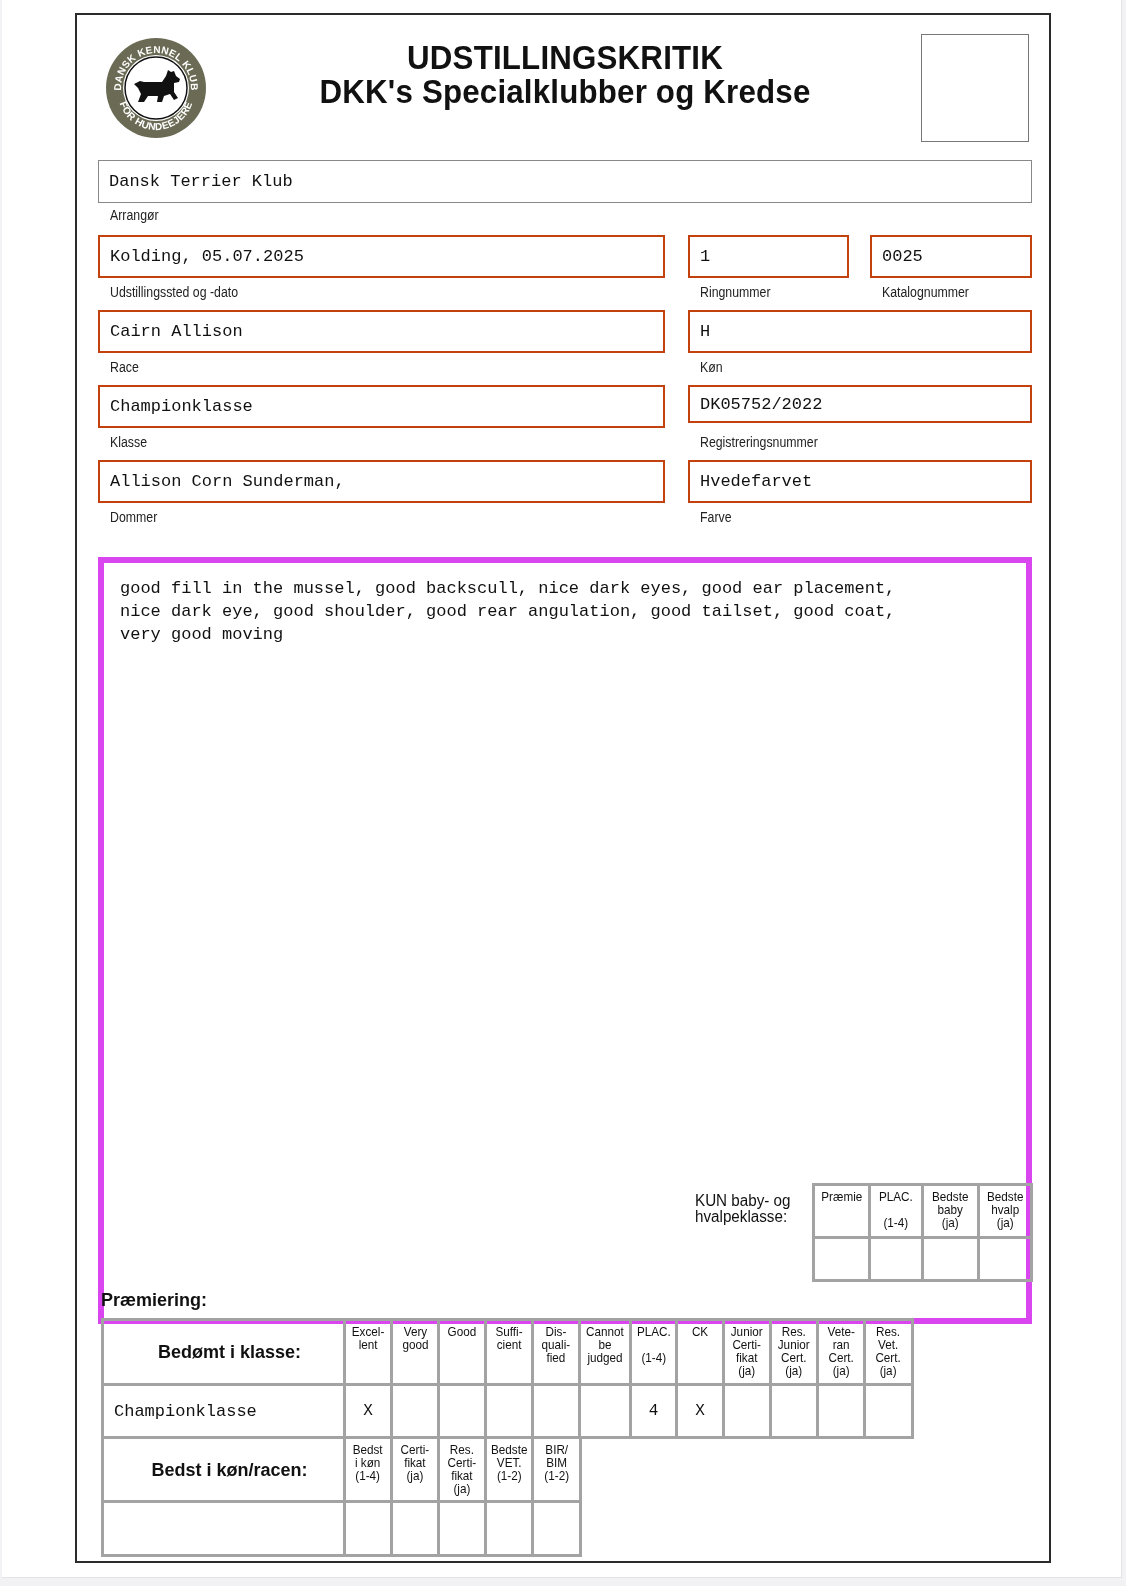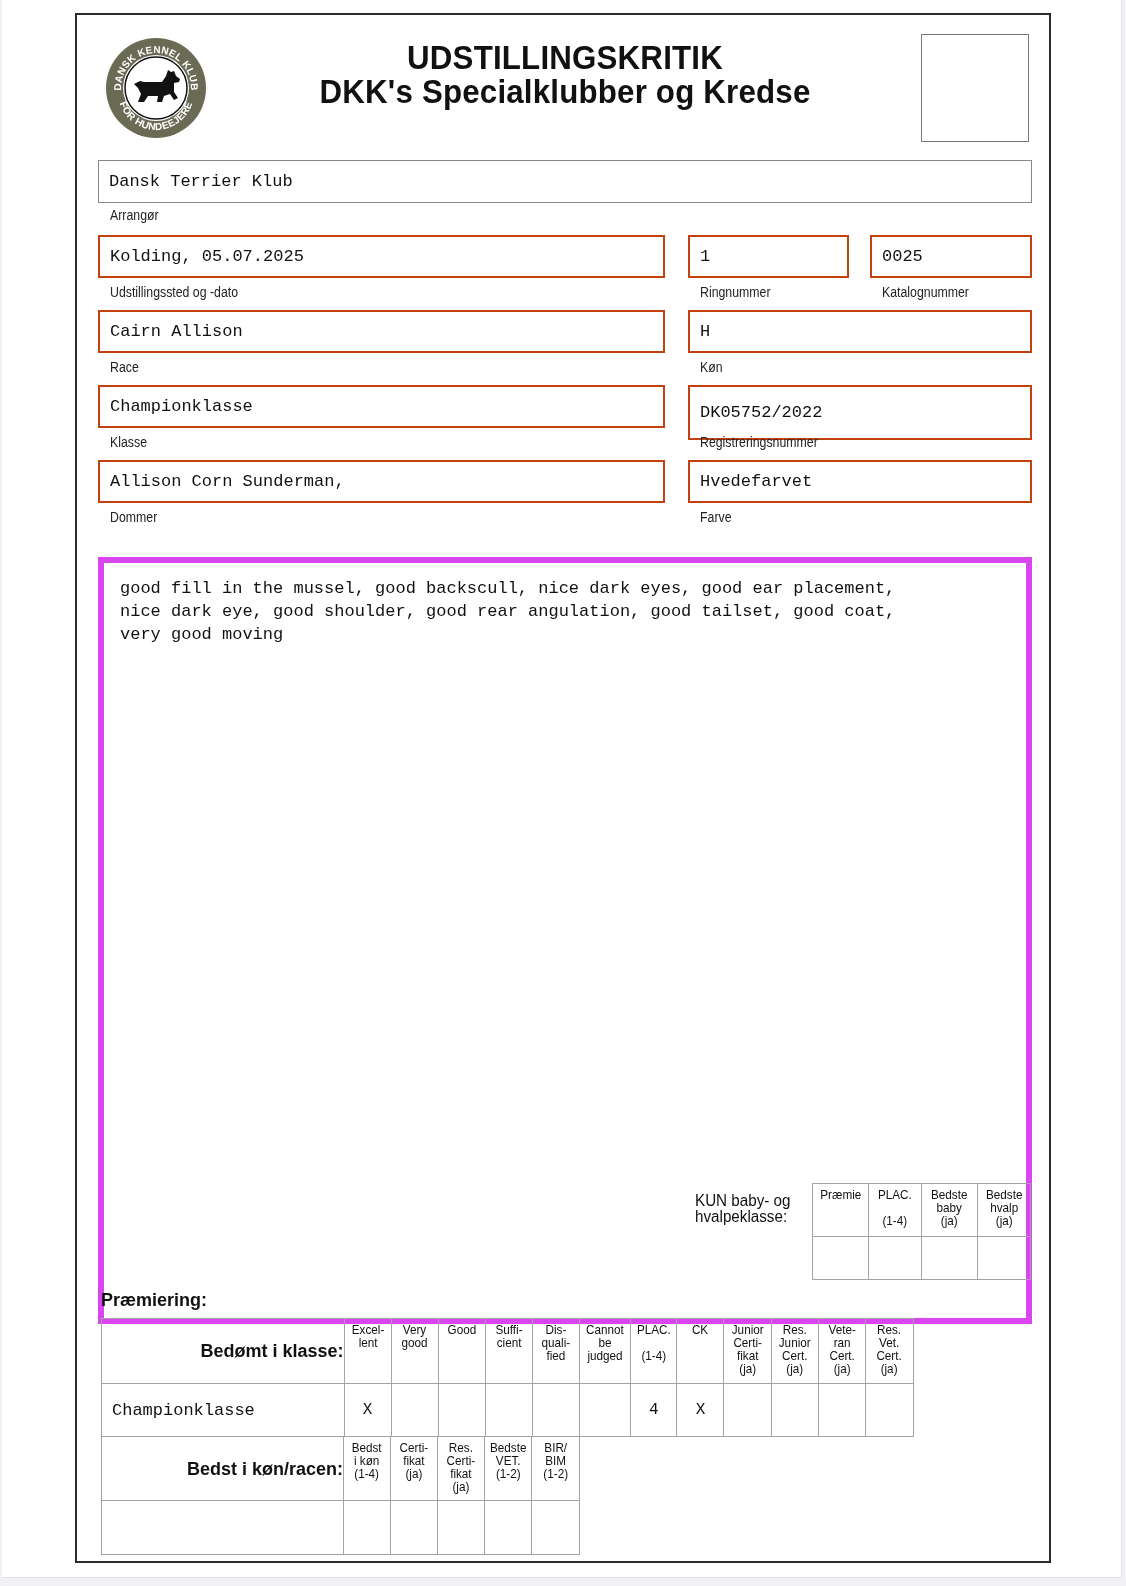--- a/index.html
+++ b/index.html
@@ -44,26 +44,26 @@
     .critique {
       position: absolute; left: 98px; top: 557px; width: 934px; height: 767px;
       border: 6px solid #d946ef;
       font-family: "Liberation Mono", monospace; font-size: 17px; line-height: 23px;
       padding: 14px 16px;
       white-space: pre-wrap;
     }
     
     table { border-collapse: collapse; position: absolute; table-layout: fixed; }
     td {
-      border: 1px solid #a3a3a3; vertical-align: top; text-align: center;
+      border: 3px solid #a3a3a3; vertical-align: top; text-align: center;
       font-size: 13px; line-height: 13px; padding-top: 4px;
     }
     .hdr-txt { display: inline-block; transform: scaleX(0.9); white-space: pre-line; }
     .row-label {
-      text-align: right; padding-left: 12px; vertical-align: middle; padding-top: 1px;
+      text-align: center; padding-left: 12px; vertical-align: middle; padding-top: 1px;
       font-weight: bold; font-size: 18px;
     }
     .val { vertical-align: middle; padding-top: 0; font-family: "Liberation Mono", monospace; font-size: 16px; }
     .val-label { text-align: left; padding-left: 10px; vertical-align: middle; padding-top: 0; font-family: "Liberation Mono", monospace; font-size: 17px; }
     .baby-label {
       left: 695px; top: 1193px; font-size: 16px; line-height: 16px;
       white-space: pre-line; transform: scaleX(0.95); transform-origin: left top;
     }
     .praem { left: 101px; top: 1290px; font-weight: bold; font-size: 18px; }
   </style>
@@ -126,21 +126,21 @@
 <div class="field" style="left:688px;top:310px;width:344px;height:43px;">
   <span>H</span>
 </div>
 <div class="flabel" style="left:700px;top:359px;">Køn</div>
 
 <div class="field" style="left:98px;top:385px;width:567px;height:43px;">
   <span>Championklasse</span>
 </div>
 <div class="flabel" style="left:110px;top:434px;">Klasse</div>
 
-<div class="field" style="left:688px;top:385px;width:344px;height:55px;">
+<div class="field" style="left:688px;top:385px;width:344px;height:38px;">
   <span>DK05752/2022</span>
 </div>
 <div class="flabel" style="left:700px;top:434px;">Registreringsnummer</div>
 
 <div class="field" style="left:98px;top:460px;width:567px;height:43px;">
   <span>Allison Corn Sunderman,</span>
 </div>
 <div class="flabel" style="left:110px;top:509px;">Dommer</div>
 
 <div class="field" style="left:688px;top:460px;width:344px;height:43px;">

